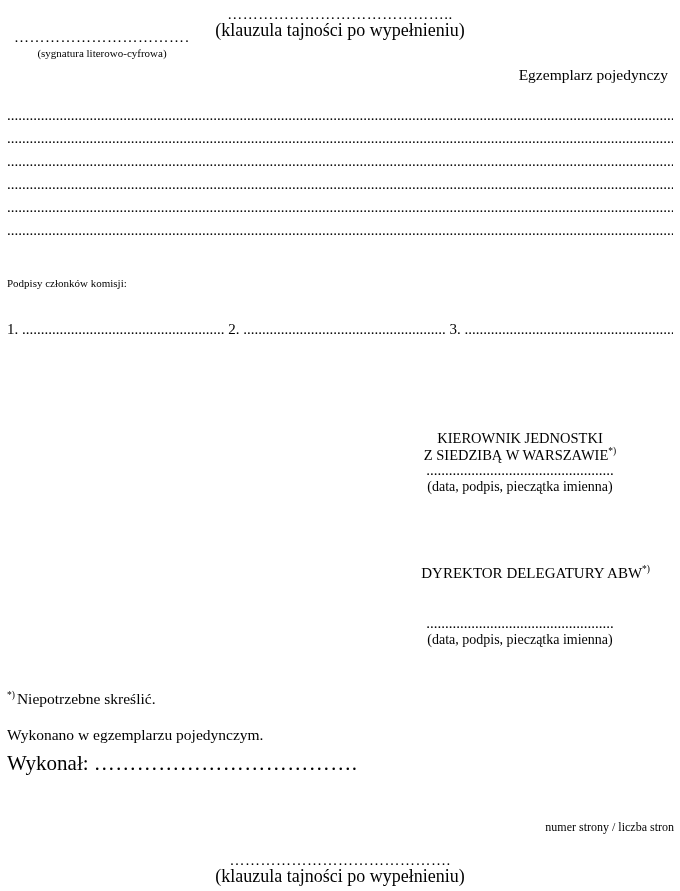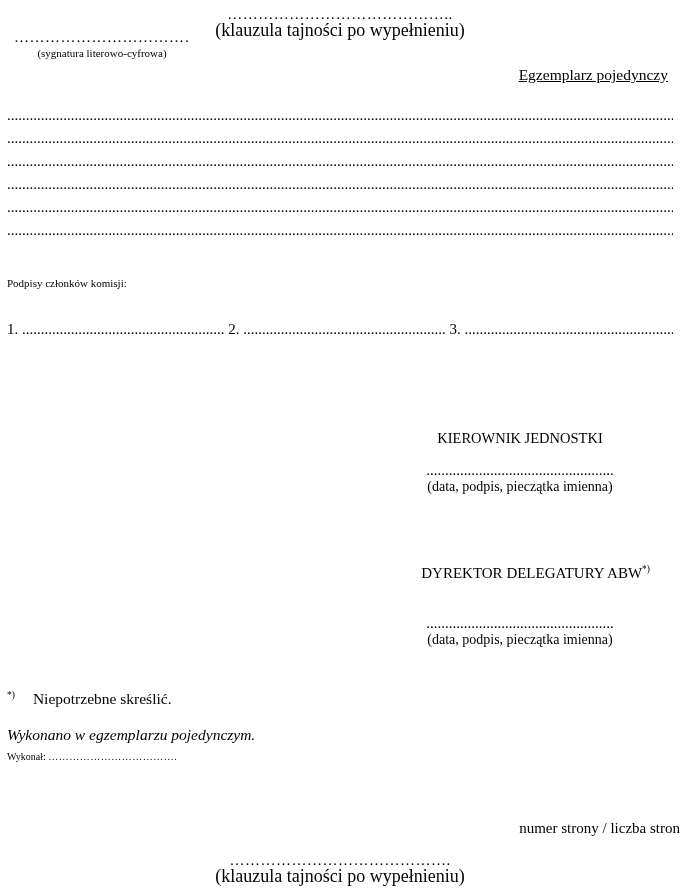--- a/index.html
+++ b/index.html
@@ -30,21 +30,21 @@
 
   
   .dotline-d {
     font-size: 15px;
     white-space: nowrap;
     overflow: hidden;
   }
 
   .top-klauzula { top: 6px; }
   .sygnatura { left: 14px; top: 29px; width: 176px; text-align: center; }
-  .egzemplarz { top: 66px; right: 12px; font-size: 15.5px; text-decoration: underline; }
+  .egzemplarz { top: 66px; right: 12px; font-size: 15.5px; }
 
   .ruled-lines { left: 7px; top: 104px; width: 666px; }
   .ruled-lines .dotline-d { height: 23px; line-height: 23px; width: 666px; }
 
   .podpisy-heading { left: 7px; top: 277px; font-size: 11px; }
   .podpisy-line { left: 7px; top: 318px; width: 666px; line-height: 23px; }
 
   .kierownik-heading {
     left: 405px; top: 397px; width: 230px;
     text-align: center; font-size: 14.5px; line-height: 17px; margin-top: 33px;
@@ -59,26 +59,26 @@
   .sign-block .dotline-d { height: 16px; line-height: 16px; }
   .sign-block .caption { font-size: 14px; }
 
   sup.marker {
     font-size: 9.5px;
     line-height: 0;
     vertical-align: 6px;
   }
 
   .footnote { left: 7px; top: 690px; font-size: 15px; }
-  .footnote .note-text { margin-left: 18px; font-size: 15.5px; }
-  .wykonano { left: 7px; top: 726px; font-size: 15.5px; font-style: italic; }
-  .wykonal { left: 7px; top: 751px; font-size: 10px; white-space: nowrap; }
+  .footnote .note-text { margin-left: 2px; font-size: 15.5px; }
+  .wykonano { left: 7px; top: 726px; font-size: 15.5px; }
+  .wykonal { left: 7px; top: 751px; font-size: 21px; white-space: nowrap; }
   .wykonal .dots { letter-spacing: 0.5px; }
 
-  .numer-strony { right: 0; top: 820px; font-size: 15px; text-align: center; }
+  .numer-strony { right: 6px; top: 820px; font-size: 12px; text-align: center; }
   .bottom-klauzula { top: 852px; }
 </style>
 </head>
 <body>
 
 <div class="page">
 
   <div class="abs center-wrap top-klauzula">
     <div class="dotline-e">……………………………………..</div>
     <div class="caption">(klauzula tajności po wypełnieniu)</div>
@@ -98,20 +98,21 @@
     <div class="dotline-d">..............................................................................................................................................................................................</div>
     <div class="dotline-d">..............................................................................................................................................................................................</div>
     <div class="dotline-d">..............................................................................................................................................................................................</div>
   </div>
 
   <div class="abs podpisy-heading">Podpisy członków komisji:</div>
   <div class="abs dotline-d podpisy-line">1. ...................................................... 2. ...................................................... 3. ..........................................................</div>
 
   <div class="abs kierownik-heading">
     <div>KIEROWNIK JEDNOSTKI</div>
+    <div><span>Z SIEDZIBĄ W WARSZAWIE</span><sup class="marker">*)</sup></div>
   </div>
   <div class="abs sign-block kierownik-sign">
     <div class="dotline-d">..................................................</div>
     <div class="caption">(data, podpis, pieczątka imienna)</div>
   </div>
 
   <div class="abs dyrektor-heading"><span>DYREKTOR DELEGATURY ABW</span><sup class="marker">*)</sup></div>
   <div class="abs sign-block dyrektor-sign">
     <div class="dotline-d">..................................................</div>
     <div class="caption">(data, podpis, pieczątka imienna)</div>

